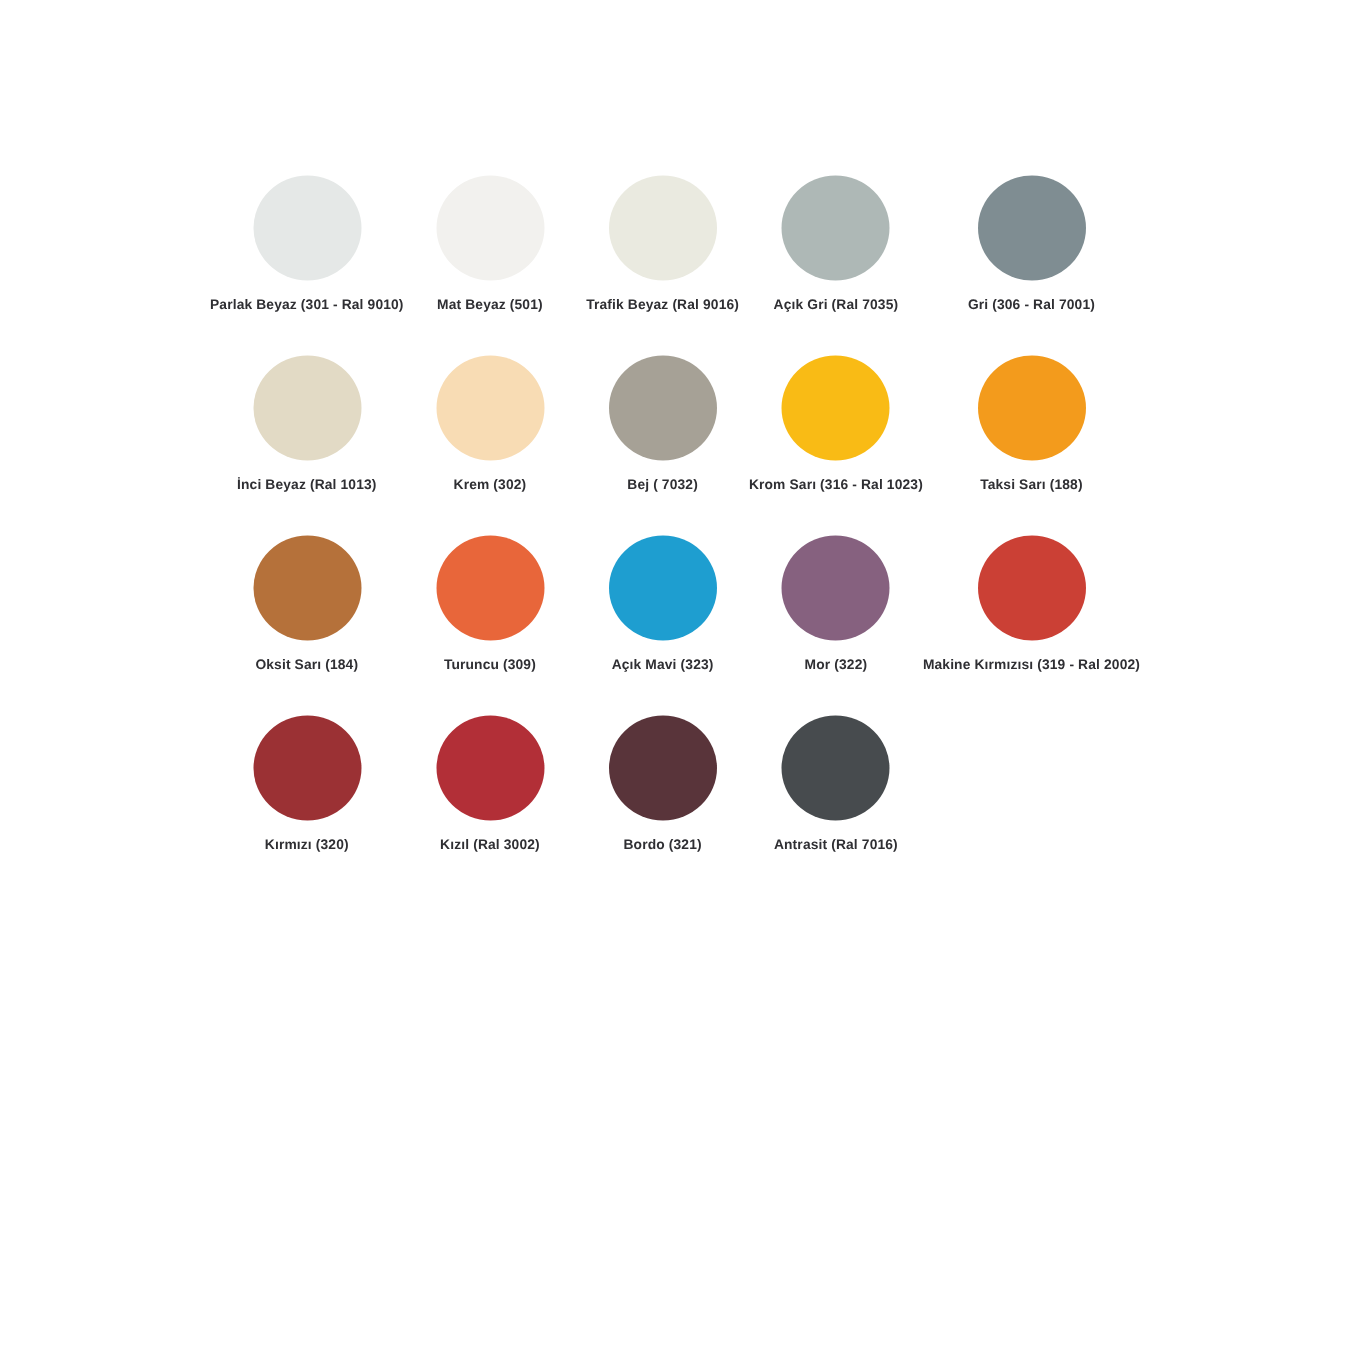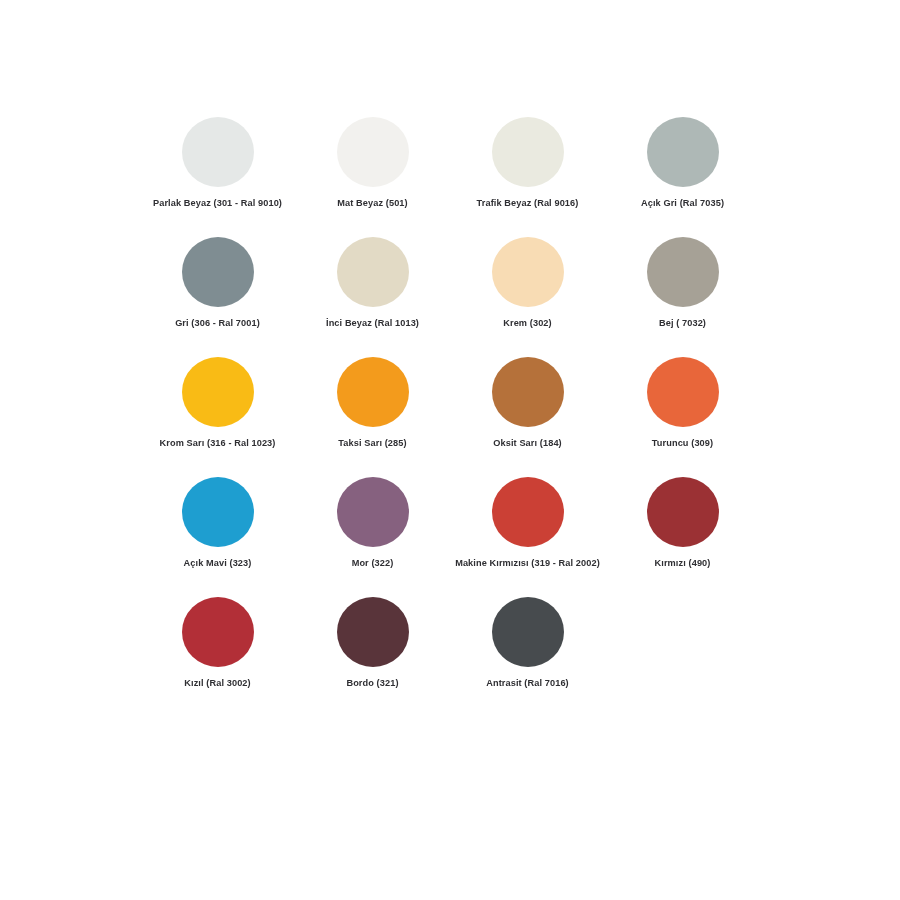--- a/index.html
+++ b/index.html
@@ -16,21 +16,21 @@
   .palette-board {
     position: relative;
     width: 900px;
     height: 900px;
     background: #ffffff;
     box-sizing: border-box;
     padding: 100px 140px 120px 140px;
   }
   .swatch-grid {
     display: grid;
-    grid-template-columns: repeat(4, 1fr);
+    grid-template-columns: repeat(5, 1fr);
     grid-template-rows: repeat(6, 120px);
     width: 620px;
     margin: 0 auto;
   }
   .swatch-cell {
     display: flex;
     flex-direction: column;
     align-items: center;
     justify-content: flex-start;
     position: relative;
@@ -89,21 +89,21 @@
       <div class="swatch-cell">
         <div class="swatch-disc" style="background-color: rgb(166, 161, 150);"></div>
         <div class="swatch-label">Bej ( 7032)</div>
       </div>
       <div class="swatch-cell">
         <div class="swatch-disc" style="background-color: rgb(249, 187, 21);"></div>
         <div class="swatch-label">Krom Sarı (316 - Ral 1023)</div>
       </div>
       <div class="swatch-cell">
         <div class="swatch-disc" style="background-color: rgb(243, 155, 28);"></div>
-        <div class="swatch-label">Taksi Sarı (285)</div>
+        <div class="swatch-label">Taksi Sarı (188)</div>
       </div>
       <div class="swatch-cell">
         <div class="swatch-disc" style="background-color: rgb(181, 113, 58);"></div>
         <div class="swatch-label">Oksit Sarı (184)</div>
       </div>
       <div class="swatch-cell">
         <div class="swatch-disc" style="background-color: rgb(232, 102, 58);"></div>
         <div class="swatch-label">Turuncu (309)</div>
       </div>
       <div class="swatch-cell">
@@ -113,21 +113,21 @@
       <div class="swatch-cell">
         <div class="swatch-disc" style="background-color: rgb(134, 97, 127);"></div>
         <div class="swatch-label">Mor (322)</div>
       </div>
       <div class="swatch-cell">
         <div class="swatch-disc" style="background-color: rgb(203, 64, 53);"></div>
         <div class="swatch-label">Makine Kırmızısı (319 - Ral 2002)</div>
       </div>
       <div class="swatch-cell">
         <div class="swatch-disc" style="background-color: rgb(155, 49, 52);"></div>
-        <div class="swatch-label">Kırmızı (490)</div>
+        <div class="swatch-label">Kırmızı (320)</div>
       </div>
       <div class="swatch-cell">
         <div class="swatch-disc" style="background-color: rgb(178, 47, 55);"></div>
         <div class="swatch-label">Kızıl (Ral 3002)</div>
       </div>
       <div class="swatch-cell">
         <div class="swatch-disc" style="background-color: rgb(89, 52, 58);"></div>
         <div class="swatch-label">Bordo (321)</div>
       </div>
       <div class="swatch-cell">

